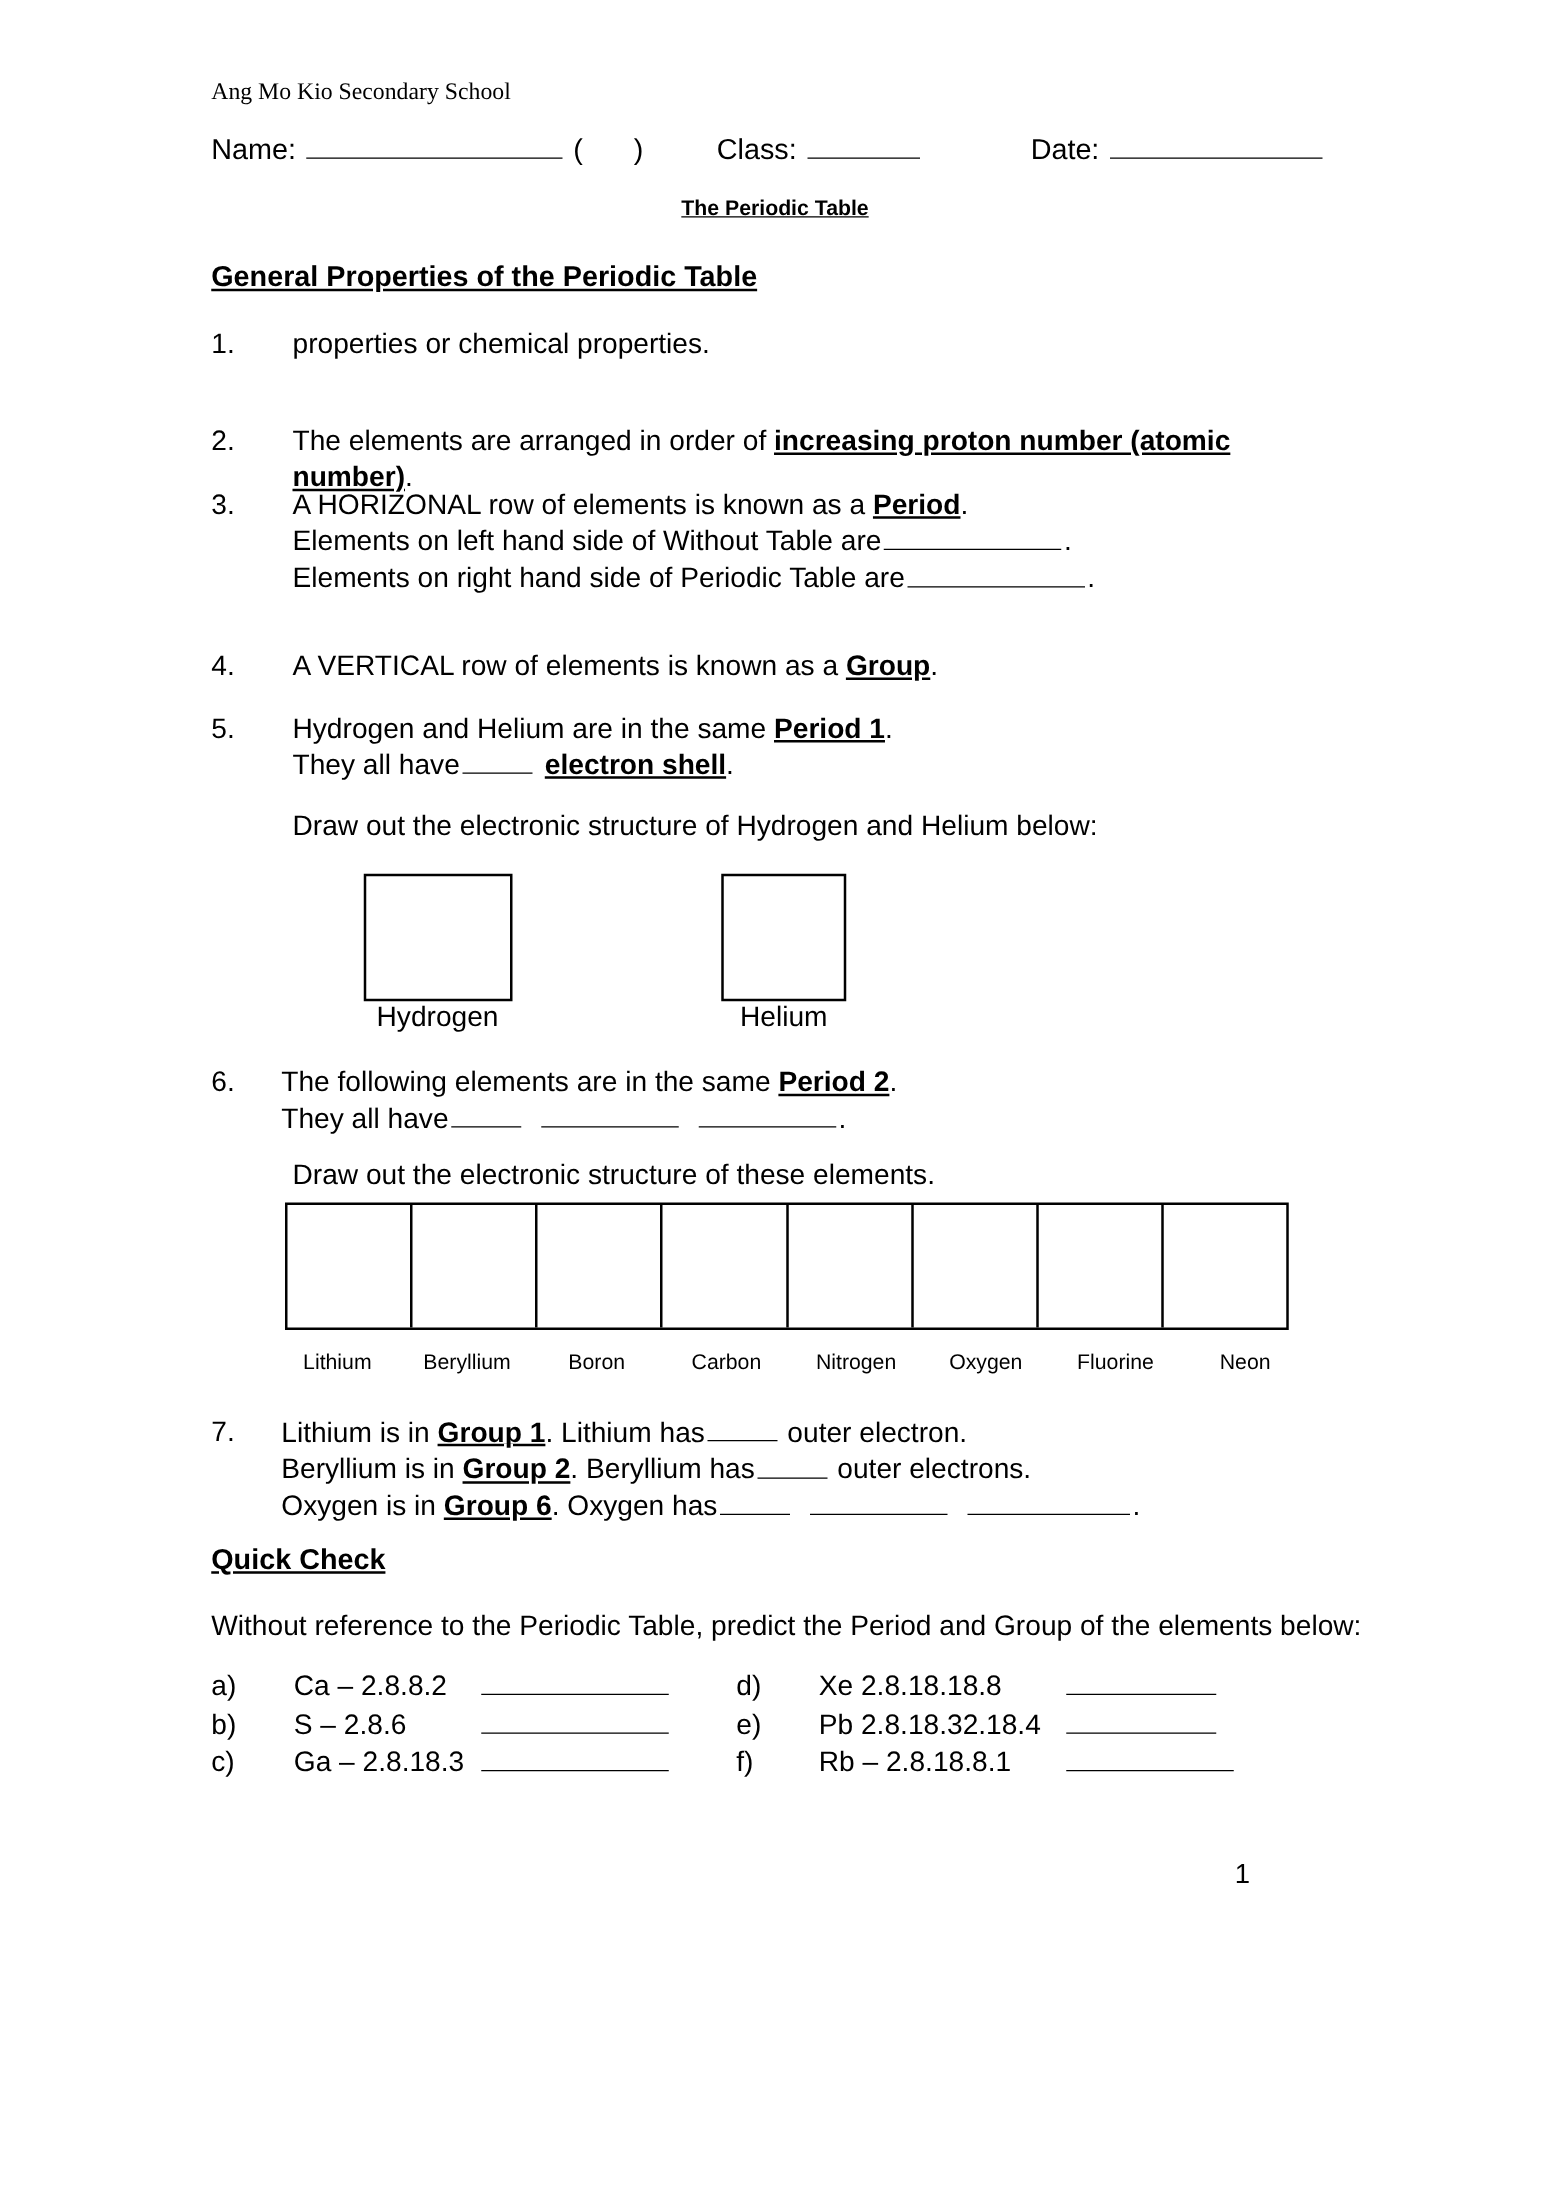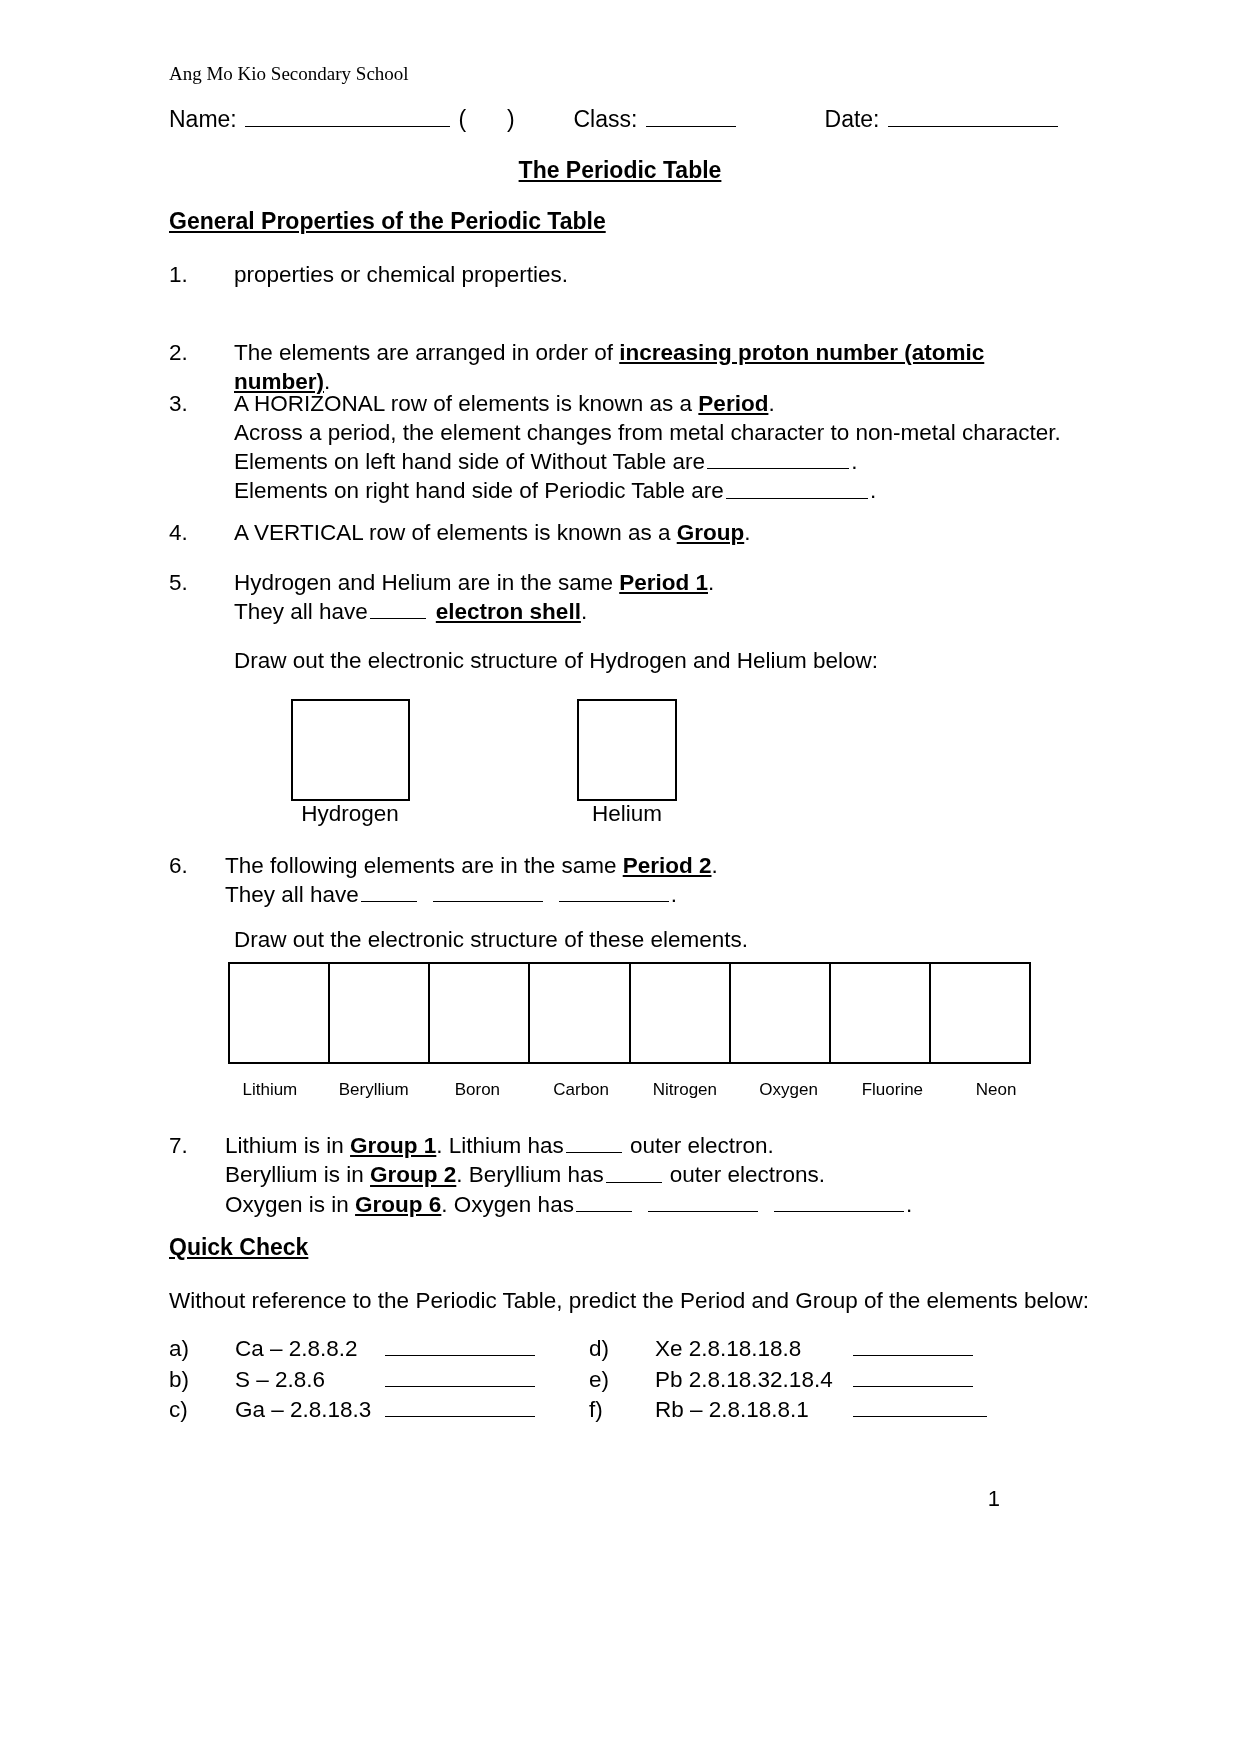--- a/index.html
+++ b/index.html
@@ -63,21 +63,21 @@
   .blank.w142 { width: 142px; }
   .blank.w150 { width: 150px; }
   .blank.w170 { width: 170px; }
   .blank.w205 { width: 205px; }
 
   .title {
     position: absolute;
     left: 0; top: 157px;
     width: 1240px;
     text-align: center;
-    font-size: 23px;
+    font-size: 17px;
     font-weight: bold;
     text-decoration: underline;
   }
 
   .section-head {
     position: absolute;
     left: 169px;
     font-size: 23px;
     font-weight: bold;
     text-decoration: underline;
@@ -236,23 +236,20 @@
     </div>
   </div>
 
   <div class="item" style="top:389px">
     <span class="num">3.</span>
     <div class="body">
       <div>
         <span>A </span><span class="b">HORIZONAL</span><span> row of elements is known as a </span><span class="bu">Period</span><span>.</span>
       </div>
       <div>
-        <span>Across a period, the element changes from </span><span class="b">metal</span><span> character to </span><span class="b">non-metal</span><span> character.</span>
-      </div>
-      <div>
         <span>Elements on left hand side of Without Table are</span><span class="blank w142"></span><span>.</span>
       </div>
       <div>
         <span>Elements on right hand side of Periodic Table are</span><span class="blank w142"></span><span>.</span>
       </div>
     </div>
   </div>
 
   <div class="item" style="top:518px">
     <span class="num">4.</span>

